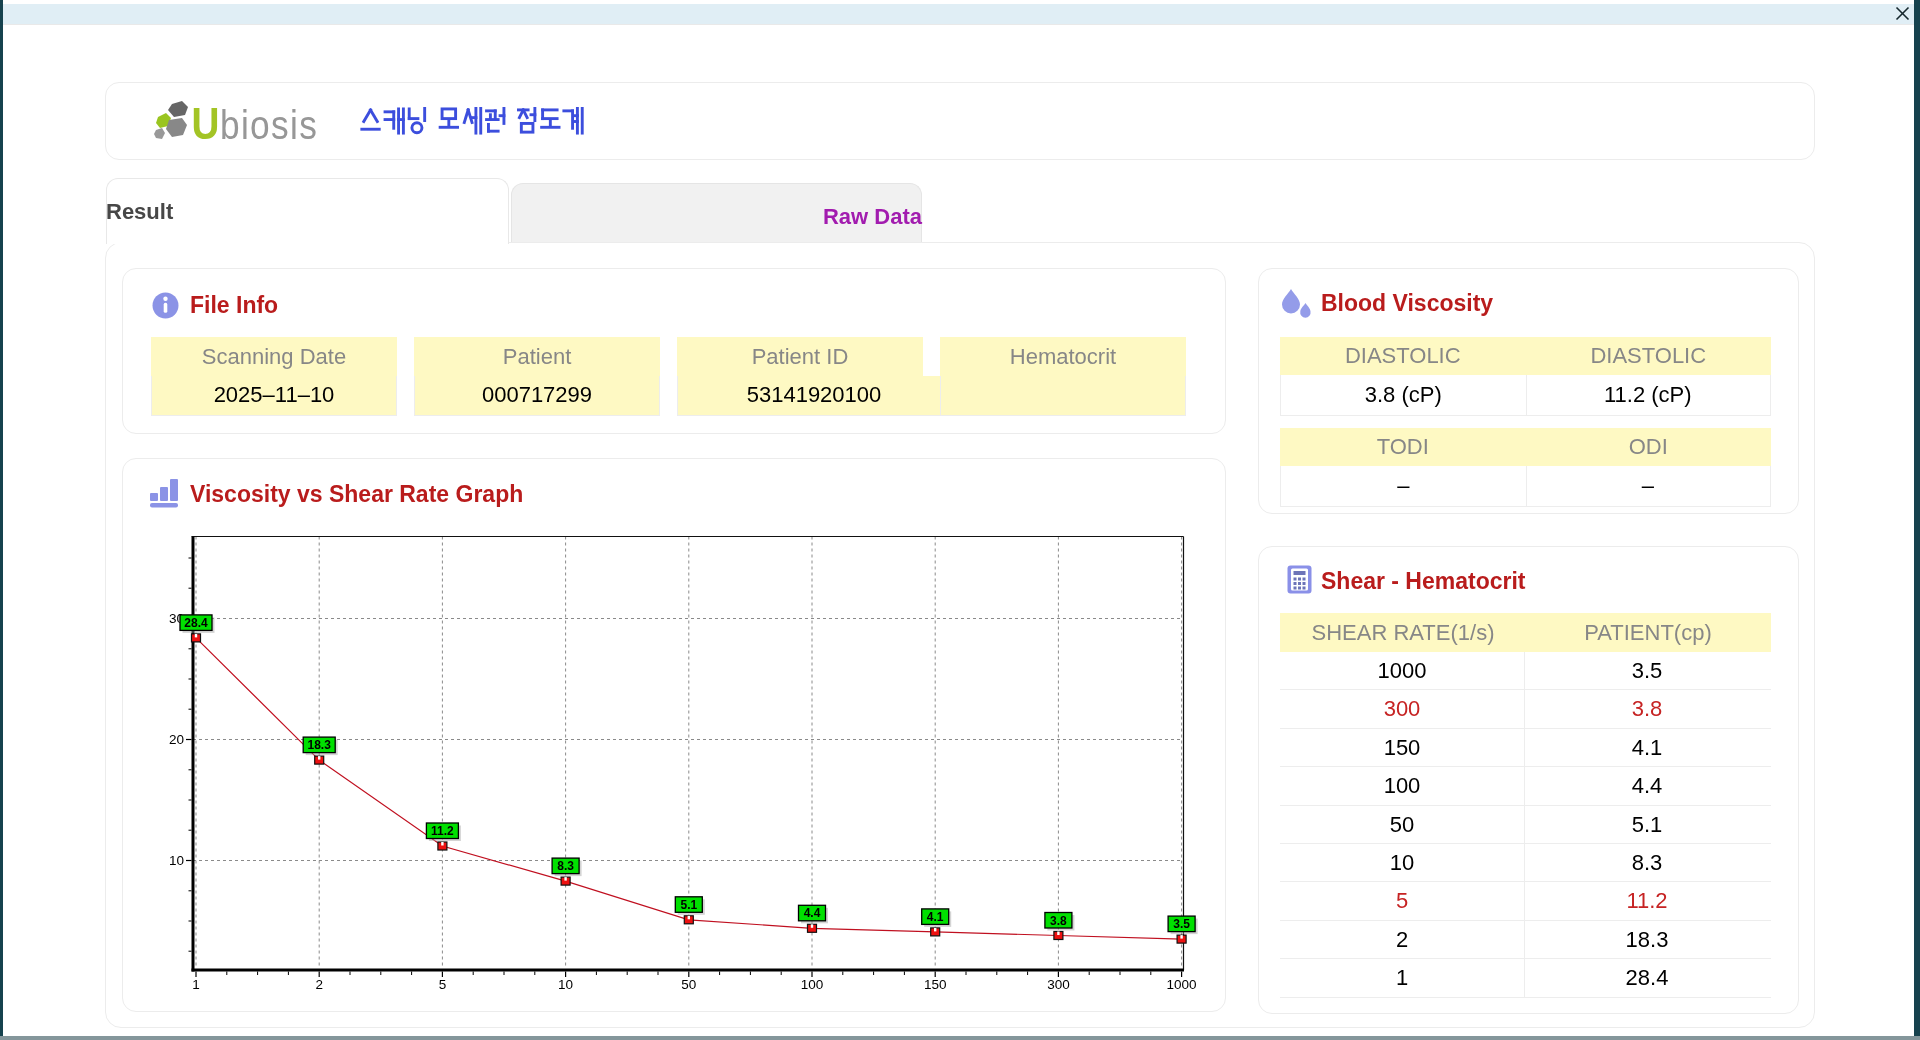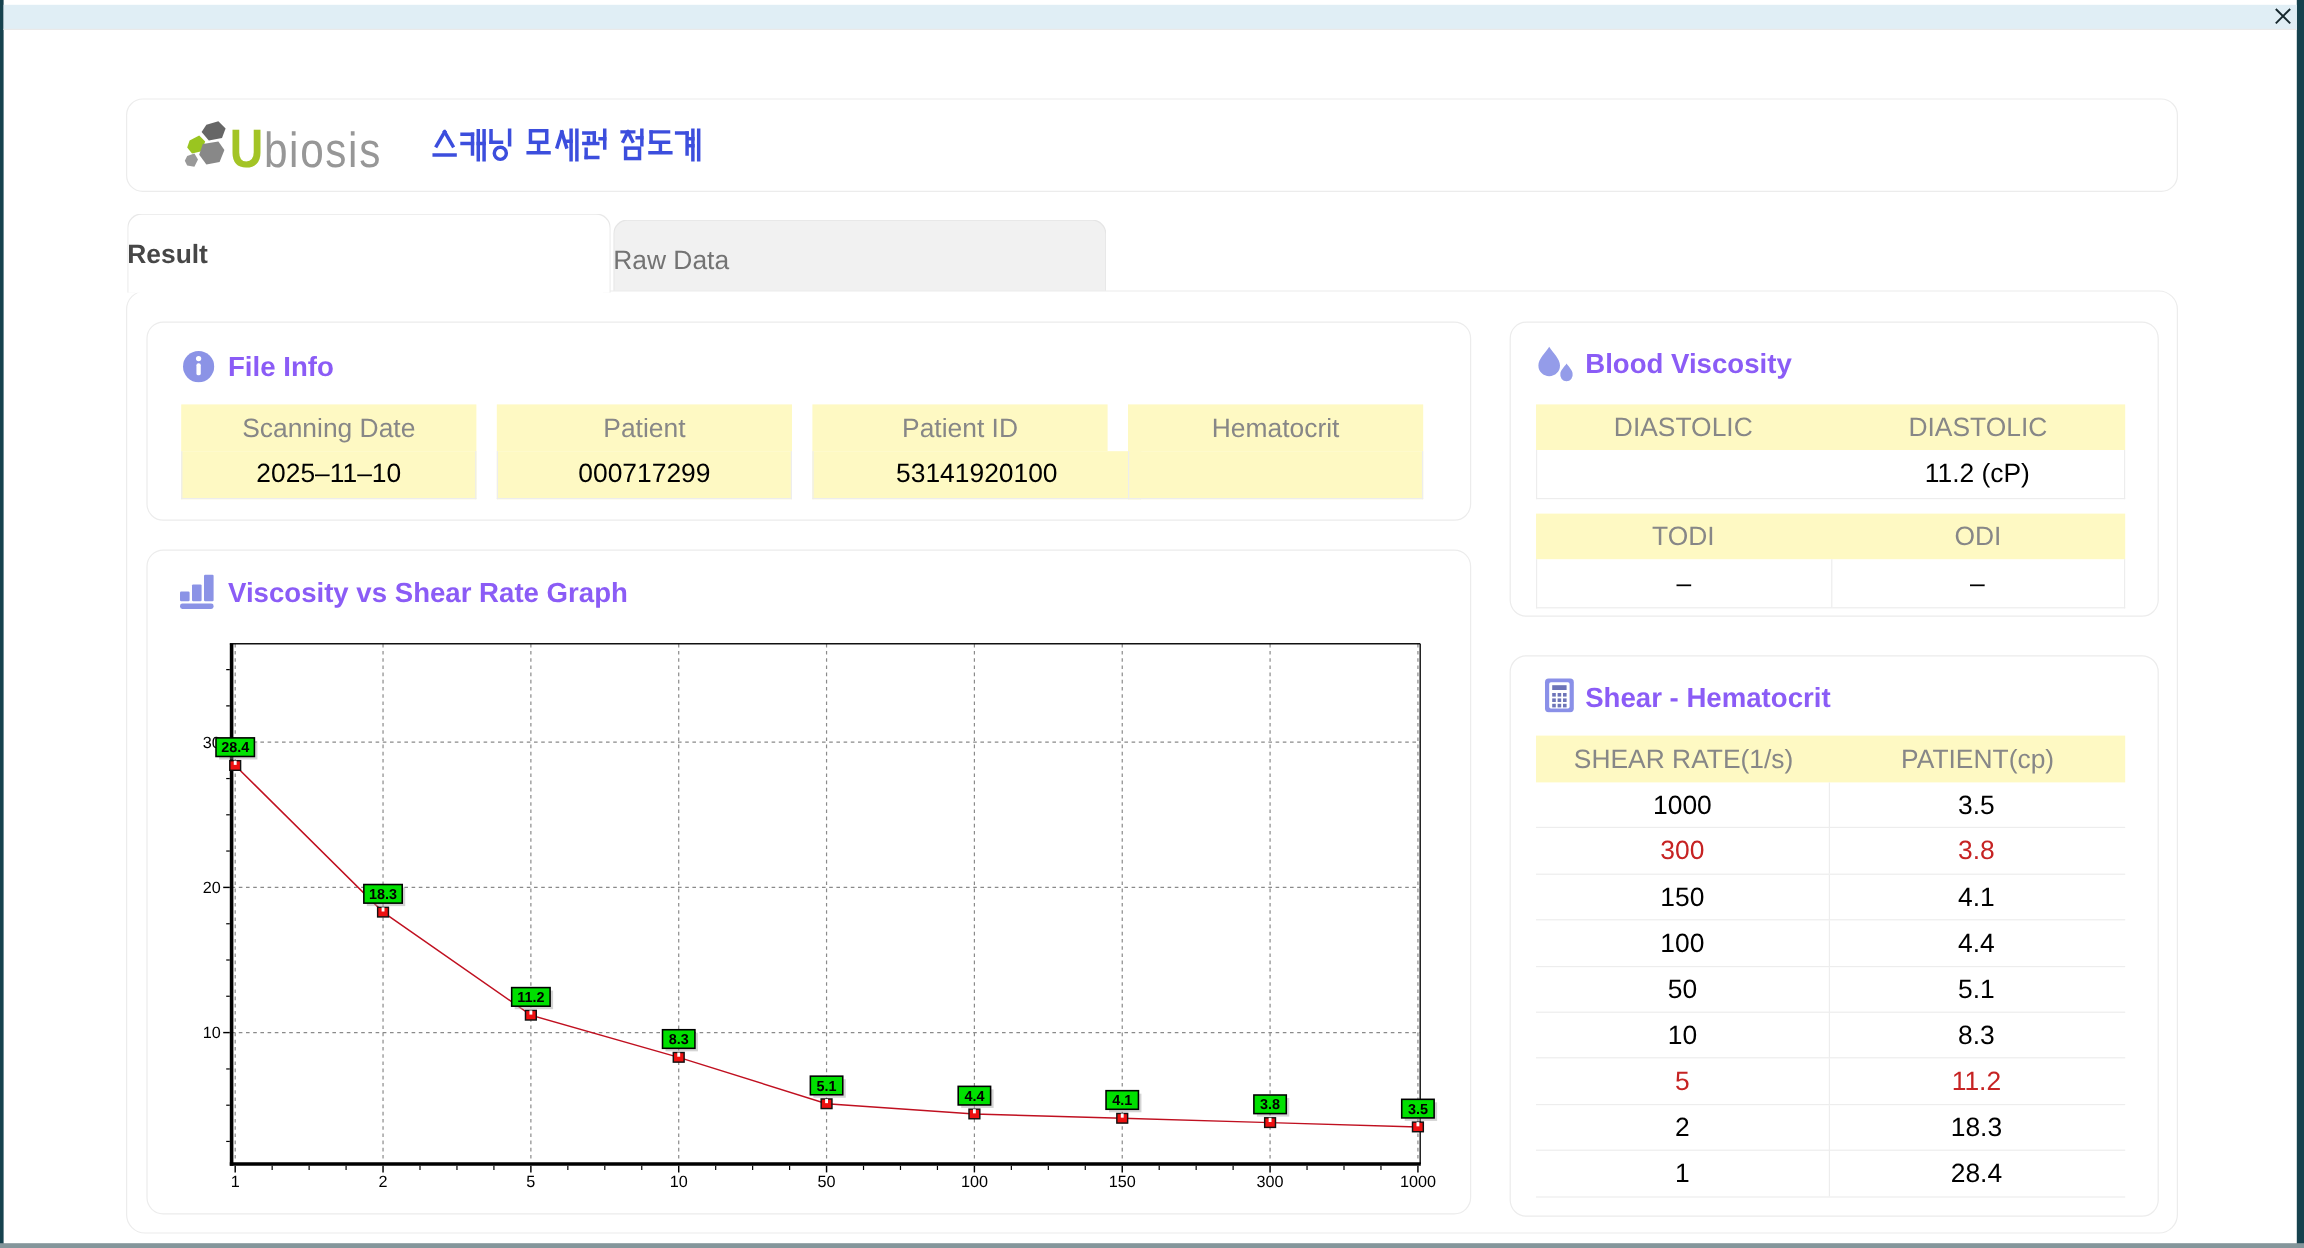--- a/index.html
+++ b/index.html
@@ -1,17 +1,17 @@
 <!DOCTYPE html>
 <html><head><meta charset="utf-8"><title>v</title><style>
 *{margin:0;padding:0;box-sizing:border-box}
 html,body{width:1920px;height:1040px;background:#fff;overflow:hidden;position:relative;font-family:"Liberation Sans",sans-serif}
 .abs{position:absolute}
 .card{position:absolute;background:#fff;border:1.5px solid #ececec;border-radius:16px}
-.ptitle{position:absolute;font-size:23px;font-weight:bold;color:#8b5cf6}
+.ptitle{position:absolute;font-size:23px;font-weight:bold;color:#b91c1c}
 .hdr{background:#fef9c3;color:#878787;font-size:22px;text-align:center}
 .val{background:#fef9c3;border:1px solid #ededed;border-top:none;color:#000;font-size:22px;text-align:center}
 .val2{color:#000;font-size:22px;text-align:center}
 .srow{left:1280px;width:491px;height:38.4px;border-bottom:1px solid #ededed;font-size:22px;color:#000}
 .srow span{display:inline-block;text-align:center;line-height:37px;height:38px}
 .sc1{width:245px;border-right:1px solid #ededed}
 .sc2{width:244px}
 .red{color:#c62323}
 .red span{color:#c62323}
 </style></head>
@@ -80,21 +80,21 @@
     <line x1="187" y1="21" x2="205" y2="21" stroke="#3c4edd" stroke-width="3.0" stroke-linecap="square"></line>
     <line x1="210" y1="4" x2="219" y2="4" stroke="#3c4edd" stroke-width="3.0" stroke-linecap="square"></line>
     <line x1="219" y1="4" x2="219" y2="22" stroke="#3c4edd" stroke-width="3.0" stroke-linecap="square"></line>
     <line x1="224" y1="1" x2="224" y2="27" stroke="#3c4edd" stroke-width="3.0" stroke-linecap="square"></line>
     <line x1="229" y1="1" x2="229" y2="27" stroke="#3c4edd" stroke-width="3.0" stroke-linecap="square"></line>
     <line x1="220" y1="9" x2="224" y2="9" stroke="#3c4edd" stroke-width="3.0" stroke-linecap="square"></line>
     <line x1="220" y1="15" x2="224" y2="15" stroke="#3c4edd" stroke-width="3.0" stroke-linecap="square"></line>
   </svg>
 
 <div class="abs" style="left:511px;top:183px;width:411px;height:60px;background:#f1f1f1;border:1.5px solid #e5e5e5;border-bottom:none;border-radius:12px 12px 0 0"></div>
-<div class="abs" style="left:511px;top:204px;width:411px;height:40px;color:#737373;font-size:22px;font-weight:normal;text-align:left">Raw Data</div>
+<div class="abs" style="left:511px;top:204px;width:411px;height:40px;color:#a21caf;font-size:22px;font-weight:bold;text-align:right">Raw Data</div>
 <div class="card" style="left:105px;top:242px;width:1710px;height:786px"></div>
 <div class="abs" style="left:106px;top:178px;width:403px;height:66px;background:#fff;border:1.5px solid #e8e8e8;border-bottom:none;border-radius:12px 12px 0 0"></div>
 <div class="abs" style="left:106px;top:199px;width:403px;height:40px;color:#474747;font-size:22px;font-weight:bold;text-align:left;z-index:3">Result</div>
 
 <div class="card" style="left:122px;top:268px;width:1104px;height:166px;border-radius:14px"></div>
 <svg class="abs" style="left:152px;top:292px" width="27" height="27" viewBox="0 0 27 27">
     <circle cx="13.5" cy="13.5" r="13" fill="#8b93e6"></circle>
     <rect x="11.7" y="10.8" width="3.6" height="10" rx="1.6" fill="#fff"></rect>
     <circle cx="13.5" cy="6.8" r="2.2" fill="#fff"></circle>
   </svg>
@@ -241,20 +241,21 @@
 </svg>
 
 <div class="card" style="left:1258px;top:268px;width:541px;height:246px;border-radius:14px"></div>
 <svg class="abs" style="left:1281px;top:287px" width="32" height="33" viewBox="0 0 32 33">
     <path d="M10 2 C13 7 19 12 19 17.5 A9 9 0 1 1 1 17.5 C1 12 7 7 10 2 Z" fill="#949ce9"></path>
     <path d="M24.5 16 C26 18.5 29.5 21.5 29.5 24.5 A5.2 5.2 0 1 1 19.3 24.5 C19.3 21.5 23 18.5 24.5 16 Z" fill="#949ce9"></path>
   </svg>
 <div class="ptitle" style="left:1321px;top:290px">Blood Viscosity</div>
 <div class="abs hdr" style="left:1280px;top:337px;width:491px;height:38px;line-height:38px"><span style="width:245.5px;display:inline-block">DIASTOLIC</span><span style="width:245.5px;display:inline-block">DIASTOLIC</span></div>
 <div class="abs" style="left:1280px;top:375px;width:491px;height:41px;border:1px solid #ededed;border-top:none">
+    <div class="val2" style="position:absolute;left:0;top:0;width:245.5px;height:40px;line-height:39px;border-right:1px solid #ededed">3.8&nbsp;(cP)</div>
     <div class="val2" style="position:absolute;right:0;top:0;width:244.5px;height:40px;line-height:39px">11.2&nbsp;(cP)</div>
   </div>
 <div class="abs hdr" style="left:1280px;top:428px;width:491px;height:38px;line-height:38px"><span style="width:245.5px;display:inline-block">TODI</span><span style="width:245.5px;display:inline-block">ODI</span></div>
 <div class="abs" style="left:1280px;top:466px;width:491px;height:41px;border:1px solid #ededed;border-top:none">
     <div class="val2" style="position:absolute;left:0;top:0;width:245.5px;height:40px;line-height:39px;border-right:1px solid #ededed">–</div>
     <div class="val2" style="position:absolute;right:0;top:0;width:244.5px;height:40px;line-height:39px">–</div>
   </div>
 
 <div class="card" style="left:1258px;top:546px;width:541px;height:468px;border-radius:14px"></div>
 <svg class="abs" style="left:1287px;top:565px" width="25" height="29" viewBox="0 0 25 29">

